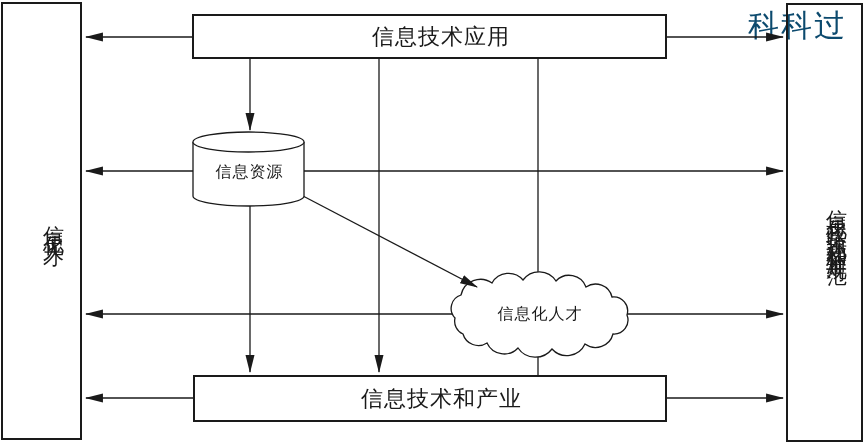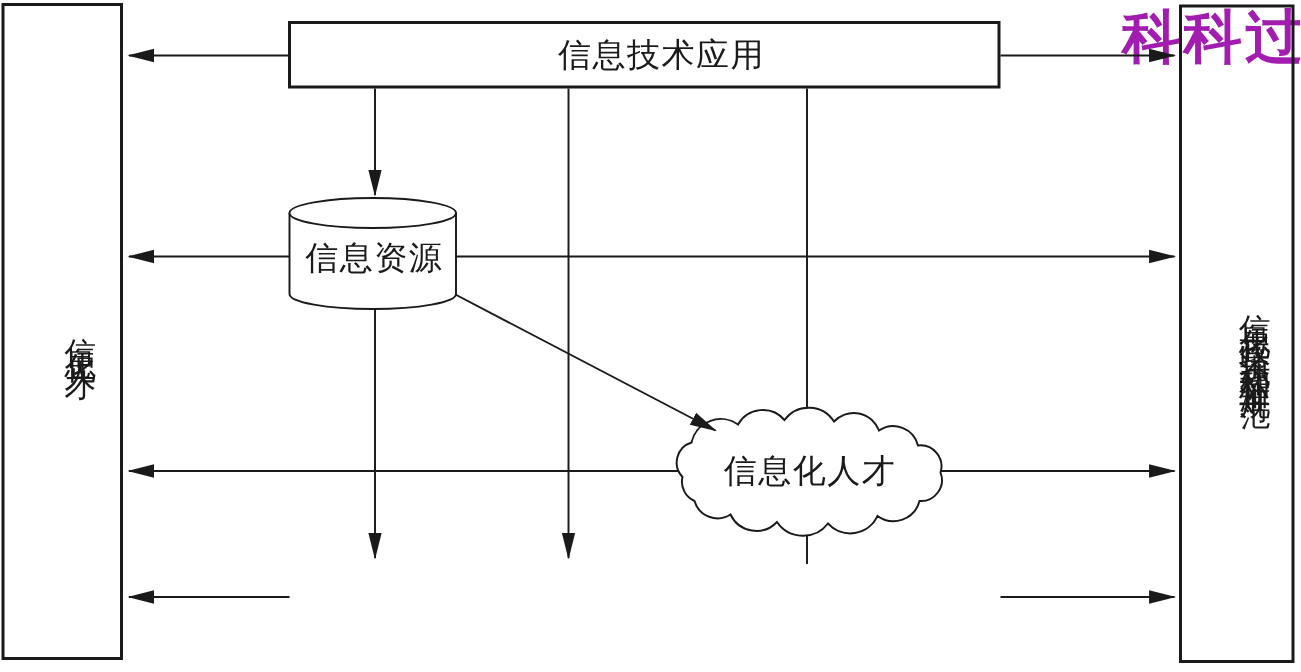--- a/index.html
+++ b/index.html
@@ -4,39 +4,39 @@
 <style>
   html,body{margin:0;padding:0;background:#fff;}
   .stage{
     position:relative;width:867px;height:448px;background:#ffffff;overflow:hidden;
     font-family:"Liberation Serif","DejaVu Serif",serif;color:#1a1a1a;
   }
   .stage > *{position:absolute;}
   svg{left:0;top:0;}
   .watermark{
     left:748px;top:8px;width:120px;height:36px;
-    font-size:39px;font-weight:bold;letter-spacing:2px;line-height:36px;
-    color:#a21caf;white-space:nowrap;z-index:0;text-align:left;
+    font-size:31px;font-weight:normal;letter-spacing:2px;line-height:36px;
+    color:#0c4a6e;white-space:nowrap;z-index:0;text-align:left;
   }
   .box{
     border:2px solid #1a1a1a;background:transparent;box-sizing:border-box;
     display:flex;align-items:center;justify-content:center;z-index:2;padding-left:23px;
   }
   .hlabel{font-size:22px;letter-spacing:1px;white-space:nowrap;line-height:1;}
   .vtext{
     writing-mode:vertical-rl;text-orientation:upright;
     font-size:21px;letter-spacing:5px;line-height:1;white-space:nowrap;
   }
   #top-box{left:192px;top:14px;width:475px;height:45px;}
   #bottom-box{left:193px;top:375px;width:474px;height:47px;}
   #left-box{left:1px;top:2px;width:81px;height:438px;}
   #right-box{left:786px;top:3px;width:77px;height:439px;}
   .shape-label{
     z-index:3;display:flex;align-items:center;justify-content:center;
-    font-size:22px;letter-spacing:1px;white-space:nowrap;
+    font-size:16px;letter-spacing:1px;white-space:nowrap;
   }
   #cylinder-label{left:195px;top:159px;width:109px;height:26px;}
   #cloud-label{left:462px;top:301px;width:156px;height:26px;}
 </style>
 </head>
 <body>
 
 <div class="stage">
 
   <div class="watermark">科科过</div>
@@ -79,20 +79,23 @@
         <path d="M193,142 L193,196 A55.5,10 0 0 0 304,196 L304,142"></path>
         <ellipse cx="248.5" cy="142" rx="55.5" ry="10"></ellipse>
       </g>
     </g>
   </svg>
 
   <div class="box" id="top-box">
     <span class="hlabel">信息技术应用</span>
   </div>
 
+  <div class="box" id="bottom-box">
+    <span class="hlabel">信息技术和产业</span>
+  </div>
 
   <div class="box" id="left-box">
     <span class="vtext">信息化人才</span>
   </div>
 
   <div class="box" id="right-box">
     <span class="vtext">信息化政策法规和标准规范</span>
   </div>
 
   <div class="shape-label" id="cylinder-label">

